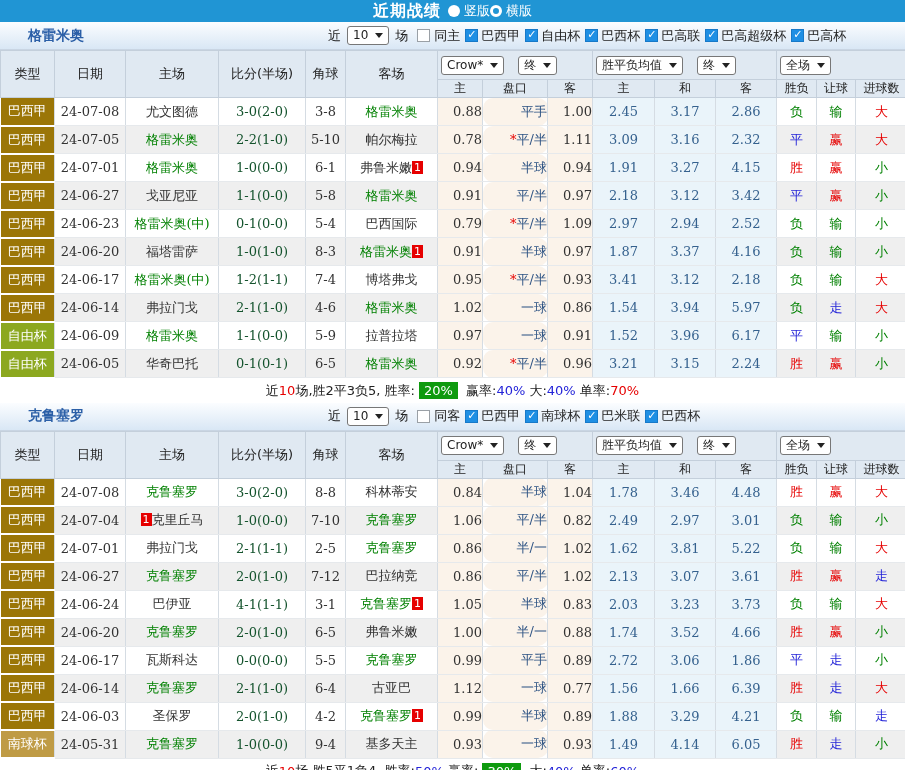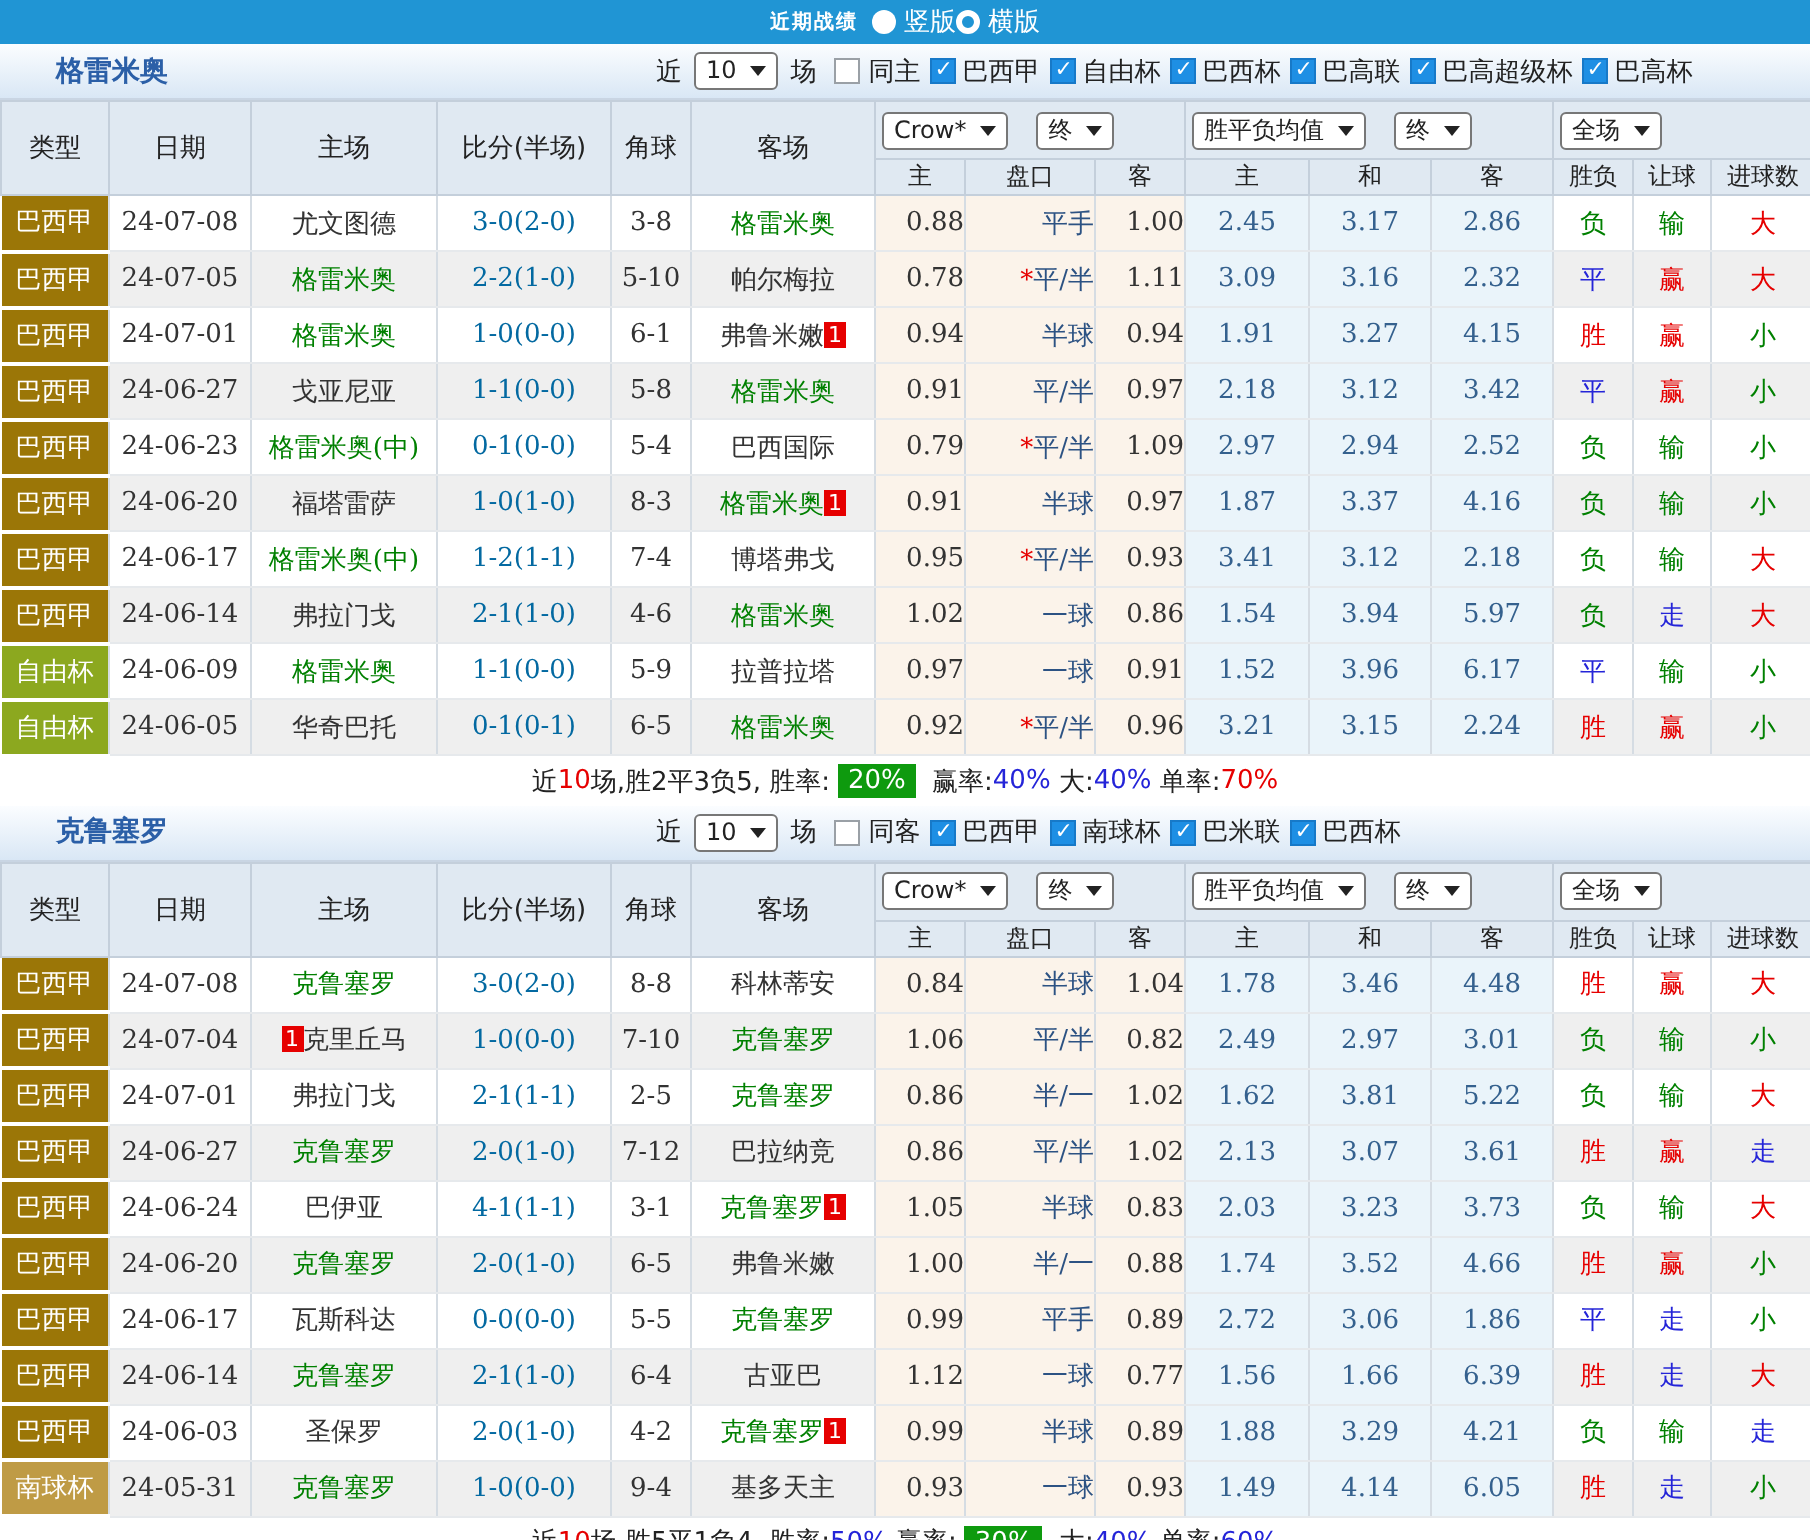--- a/index.html
+++ b/index.html
@@ -1,20 +1,20 @@
 <!DOCTYPE html>
 <html><head>
 <meta charset="utf-8">
 <style>
   * { box-sizing: border-box; }
   body { margin:0; width:905px; background:#fff; font-family:"DejaVu Sans","Liberation Sans",sans-serif; color:#222; }
 
   
   .topbar { height:22px; background:#2095D4; color:#fff; display:flex; align-items:center; justify-content:center; gap:7px; font-size:13px; }
-  .topbar .title { font-weight:bold; font-size:10px; letter-spacing:1px; }
+  .topbar .title { font-weight:bold; font-size:16px; letter-spacing:1px; }
   .radio-opt { display:inline-flex; align-items:center; gap:4px; cursor:pointer; }
   .rdot { width:12px; height:12px; border-radius:50%; background:#fff; display:inline-block; }
   .rring { width:12px; height:12px; border-radius:50%; border:3px solid #fff; background:#2095D4; display:inline-block; }
 
   
   .section-header { position:relative; height:28px; background:linear-gradient(#FBFDFF,#D9E7F5); border-bottom:1px solid #C9D5E3; display:flex; align-items:center; font-size:13px; }
   .team-name { color:#2B5FA7; font-weight:bold; font-size:14px; margin-left:28px; }
   .filters { position:absolute; left:328px; display:flex; align-items:center; gap:3px; white-space:nowrap; }
   .sel { display:inline-flex; align-items:center; gap:7px; background:#fff; border:1px solid #777; border-radius:3px; padding:2px 5px; font-size:12px; line-height:13px; margin:0 3px; cursor:default; }
   .caret { width:0; height:0; border-left:4px solid transparent; border-right:4px solid transparent; border-top:5px solid #222; display:inline-block; }
@@ -26,26 +26,26 @@
   table { border-collapse:collapse; table-layout:fixed; width:905px; }
   thead th { background:#E0E9F2; border:1px solid #C4CFDB; font-weight:normal; font-size:13px; padding:0; }
   thead tr.dd-row th { height:29px; }
   thead tr.sub-row th { height:18px; font-size:12px; }
   .ddcell { display:flex; align-items:center; gap:8px; }
   tbody td { height:28px; text-align:center; border-right:1px solid #D5DCE3; border-bottom:1px solid #E6E9EC; font-size:13px; font-family:"DejaVu Serif","Liberation Serif",serif; color:#333; padding:0; overflow:hidden; white-space:nowrap; }
   tbody tr.alt td.plain { background:#EFEFEF; }
   td.type { color:#fff; border-bottom:2px solid #fff; font-family:"DejaVu Sans",sans-serif; }
   td.cream { background:#FBF3EA;text-align:right; }
   td.lblue { background:#EAF4FA; }
-  td.line { color:#2C5283; }
+  td.line { color:#2C5283;border-radius:10px; }
   td.avgn { color:#35618E; }
   .green { color:#008000; }
   .red   { color:#E60000; }
   .blue  { color:#2424D8; }
-  .score { color:#0369a1;margin-top:16px; }
+  .score { color:#14532d;margin-top:16px; }
   .star { color:#E60000; }
   .badge1 { display:inline-block; background:#E60000; color:#fff; font-size:11px; line-height:13px; min-width:11px; padding:0 1px; font-family:"DejaVu Sans",sans-serif; vertical-align:1px; }
   .team-cell-name { cursor:pointer; }
 
   
   .stat-footer { height:24px; display:flex; align-items:center; justify-content:center; font-size:13px; gap:0; }
   .stat-footer .seg { white-space:pre; }
   .badge-green { background:#0E9A0E; color:#fff; padding:1px 5px; margin:0 4px; }
 </style>
 </head>

